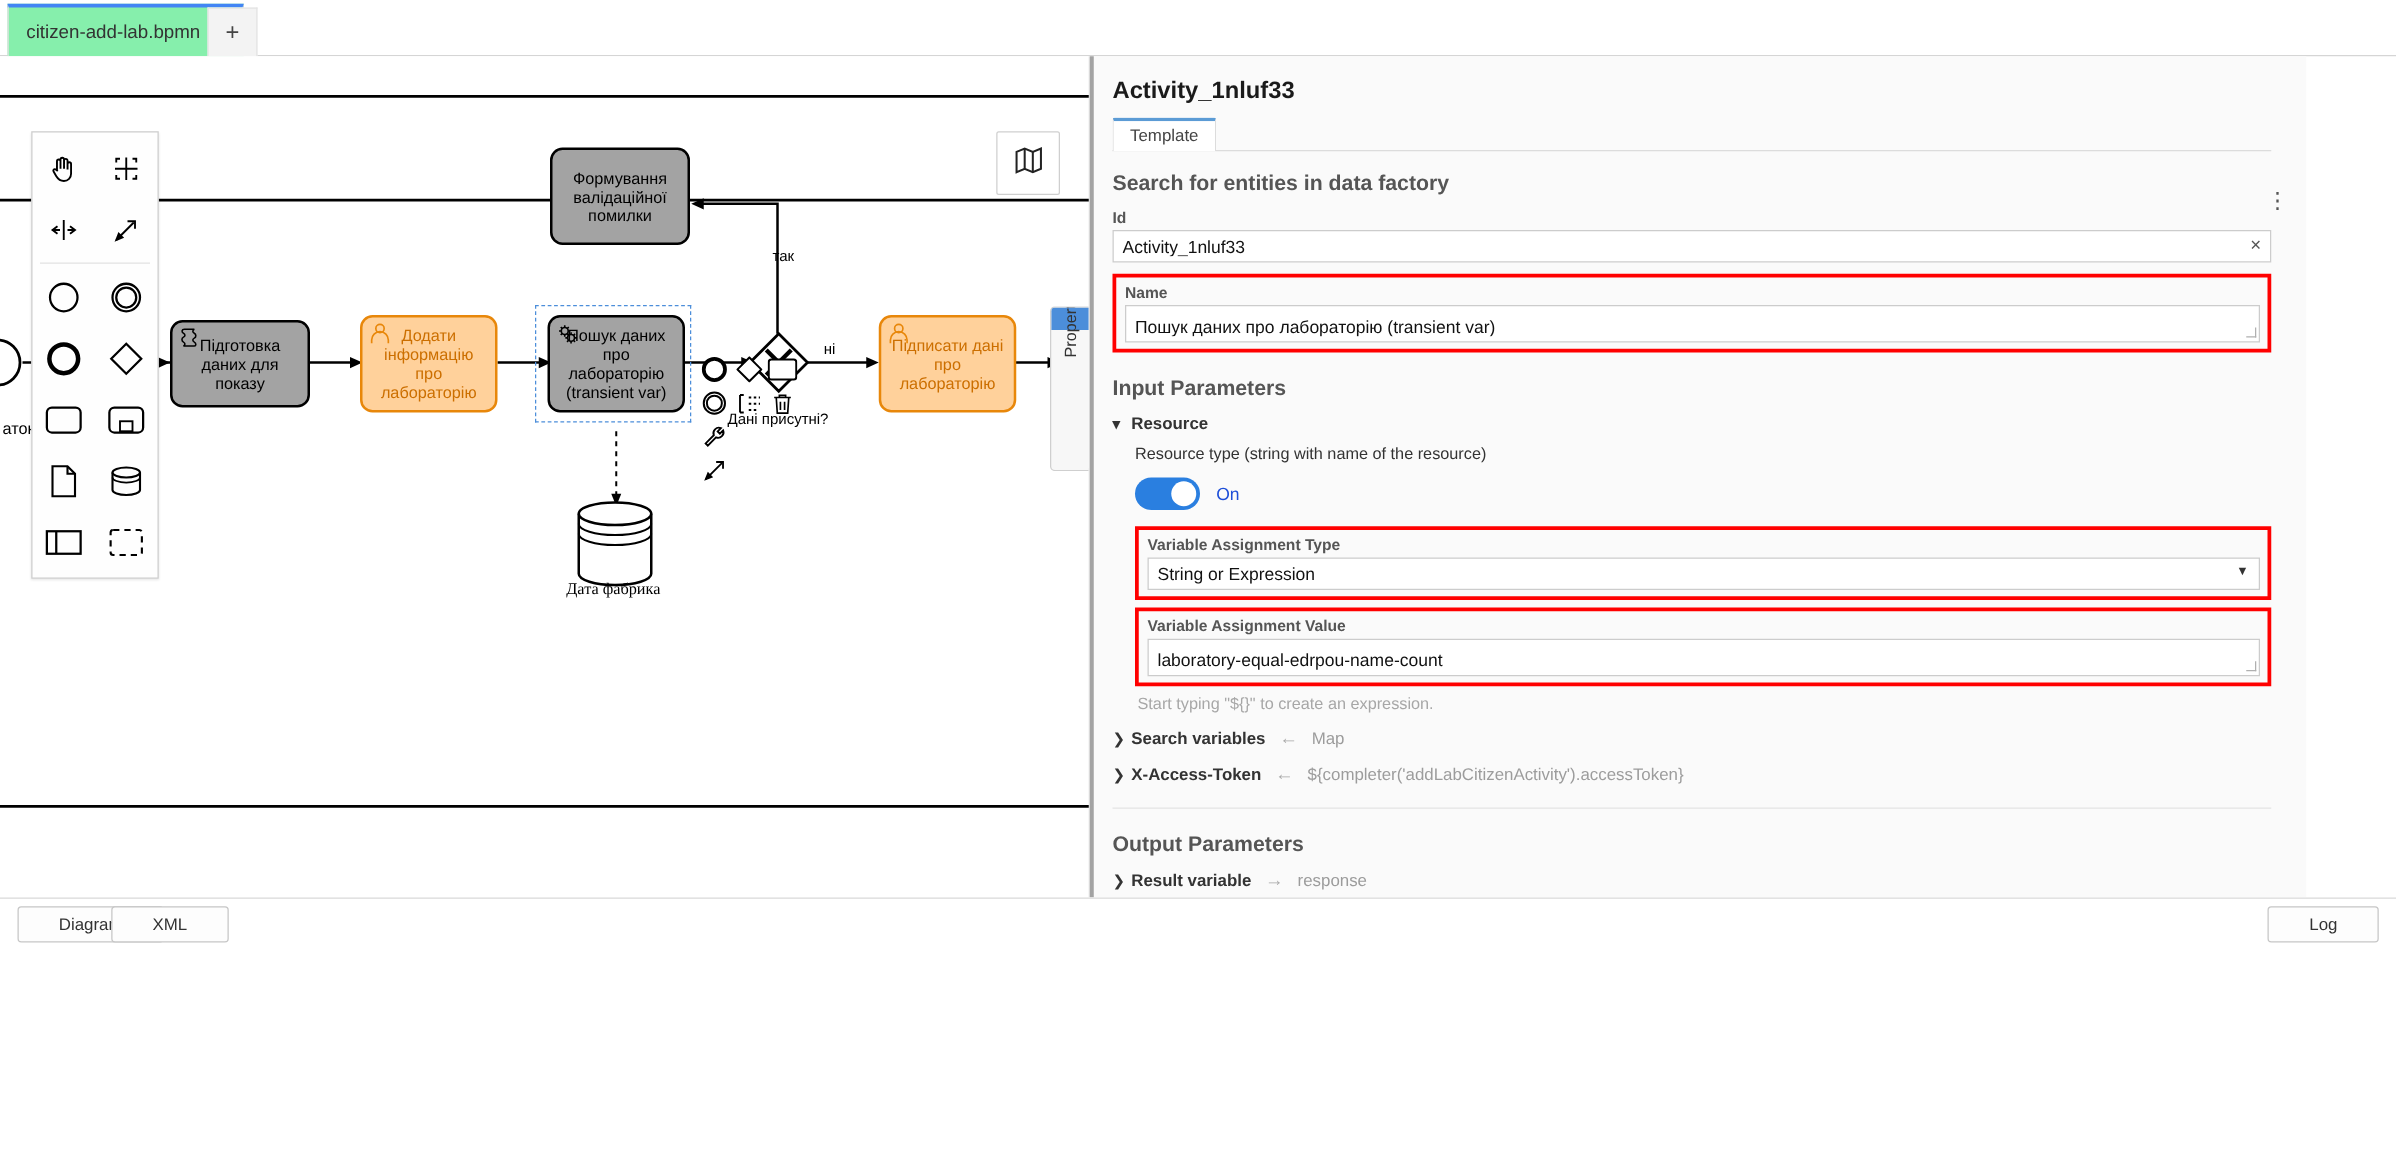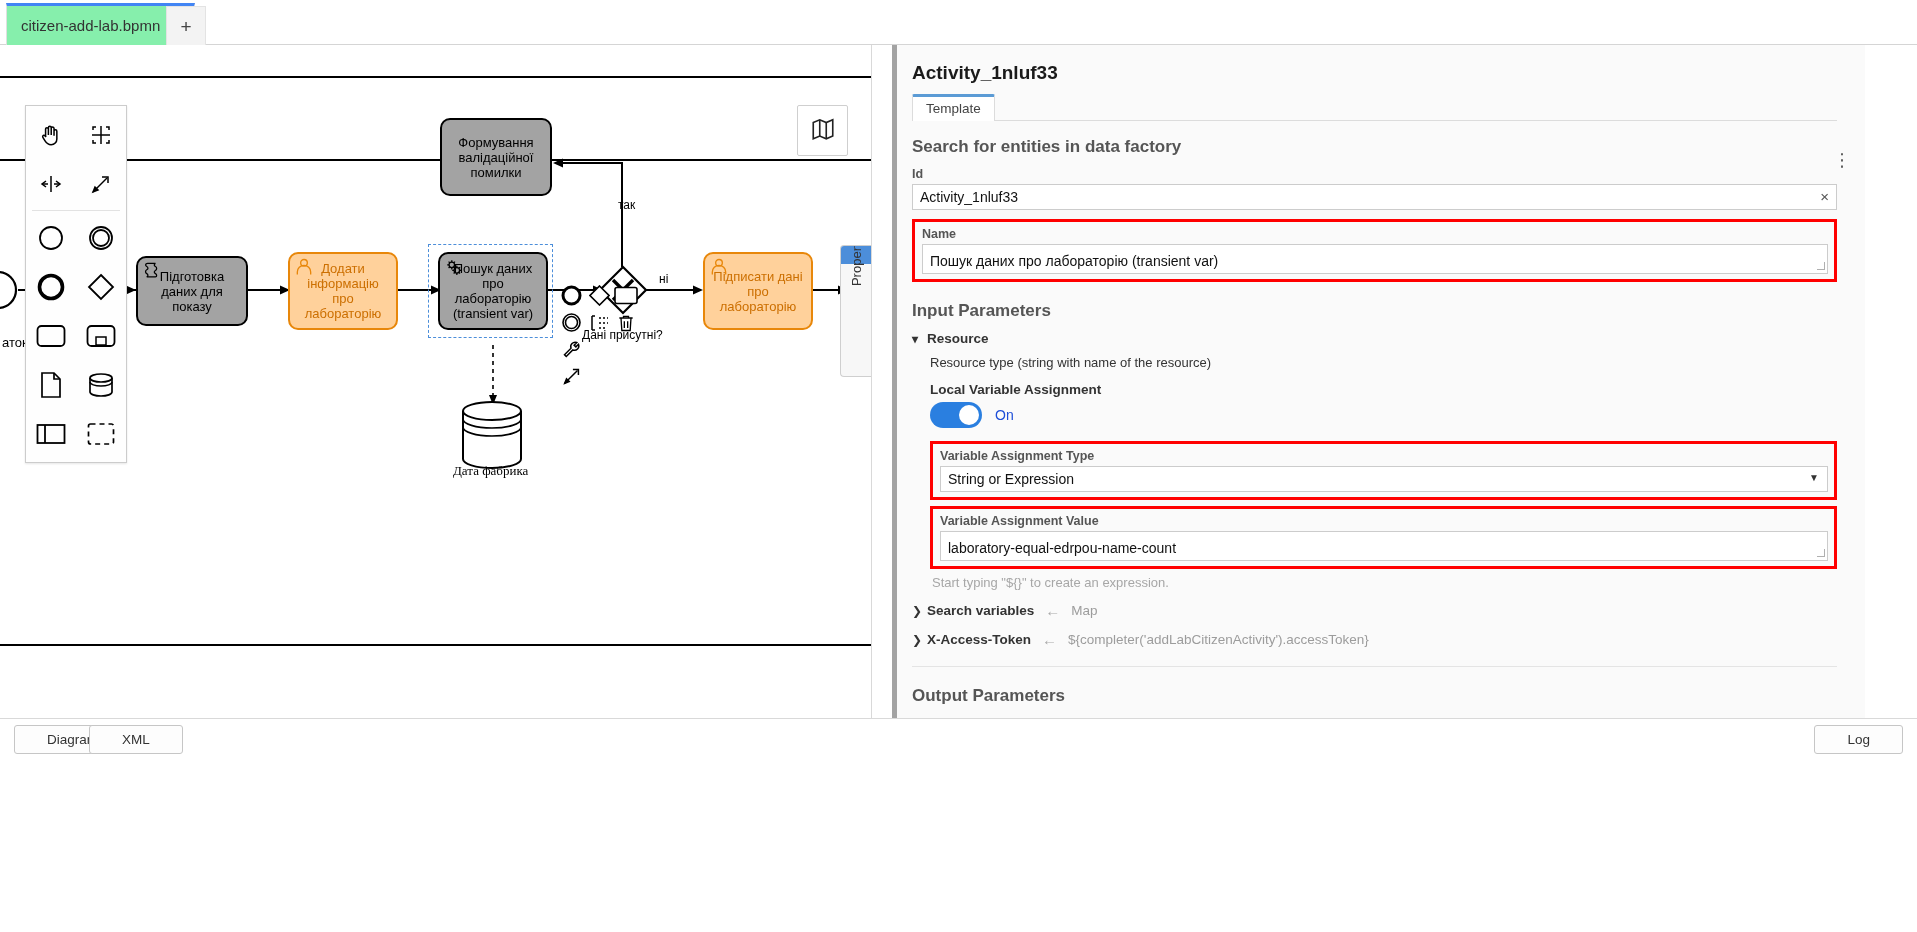--- a/index.html
+++ b/index.html
@@ -154,23 +154,22 @@
     display: flex; align-items: center; justify-content: center;
     font-size: 13px; color: #333;
     white-space: nowrap;
   }
 
   
   #panel {
     position: absolute; left: 872px; top: 45px;
     width: 973px; height: 673px;
     background: #fafafa;
-    border-left: 5px solid #a3a3a3;
+    border-left: 3px solid #a3a3a3;
     overflow: hidden;
-    margin-left: 20px;
   }
   #panel-inner { padding: 14px 28px 10px 15px; }
 
   #pp-title {
     font-size: 19px; font-weight: bold; color: #1a1a1a;
     margin: 3px 0 10px 0;
   }
   #pp-tabs {
     border-bottom: 1px solid #dcdcdc;
     height: 27px;
@@ -593,21 +592,20 @@
     <div class="sec-title">Input Parameters</div>
 
     <div class="grp-head">
       <span class="chev">▾</span>
       <span>Resource</span>
     </div>
 
     <div class="indent">
       <div class="resource-desc">Resource type (string with name of the resource)</div>
 
-      <div class="toggle-label">Local Variable Assignment</div>
       <div class="toggle-row">
         <div class="toggle">
           <div class="knob"></div>
         </div>
         <span class="toggle-text">On</span>
       </div>
 
       <div class="redbox">
         <div class="fld-label">Variable Assignment Type</div>
         <div class="fld-wrap" style="margin-bottom:0;">

